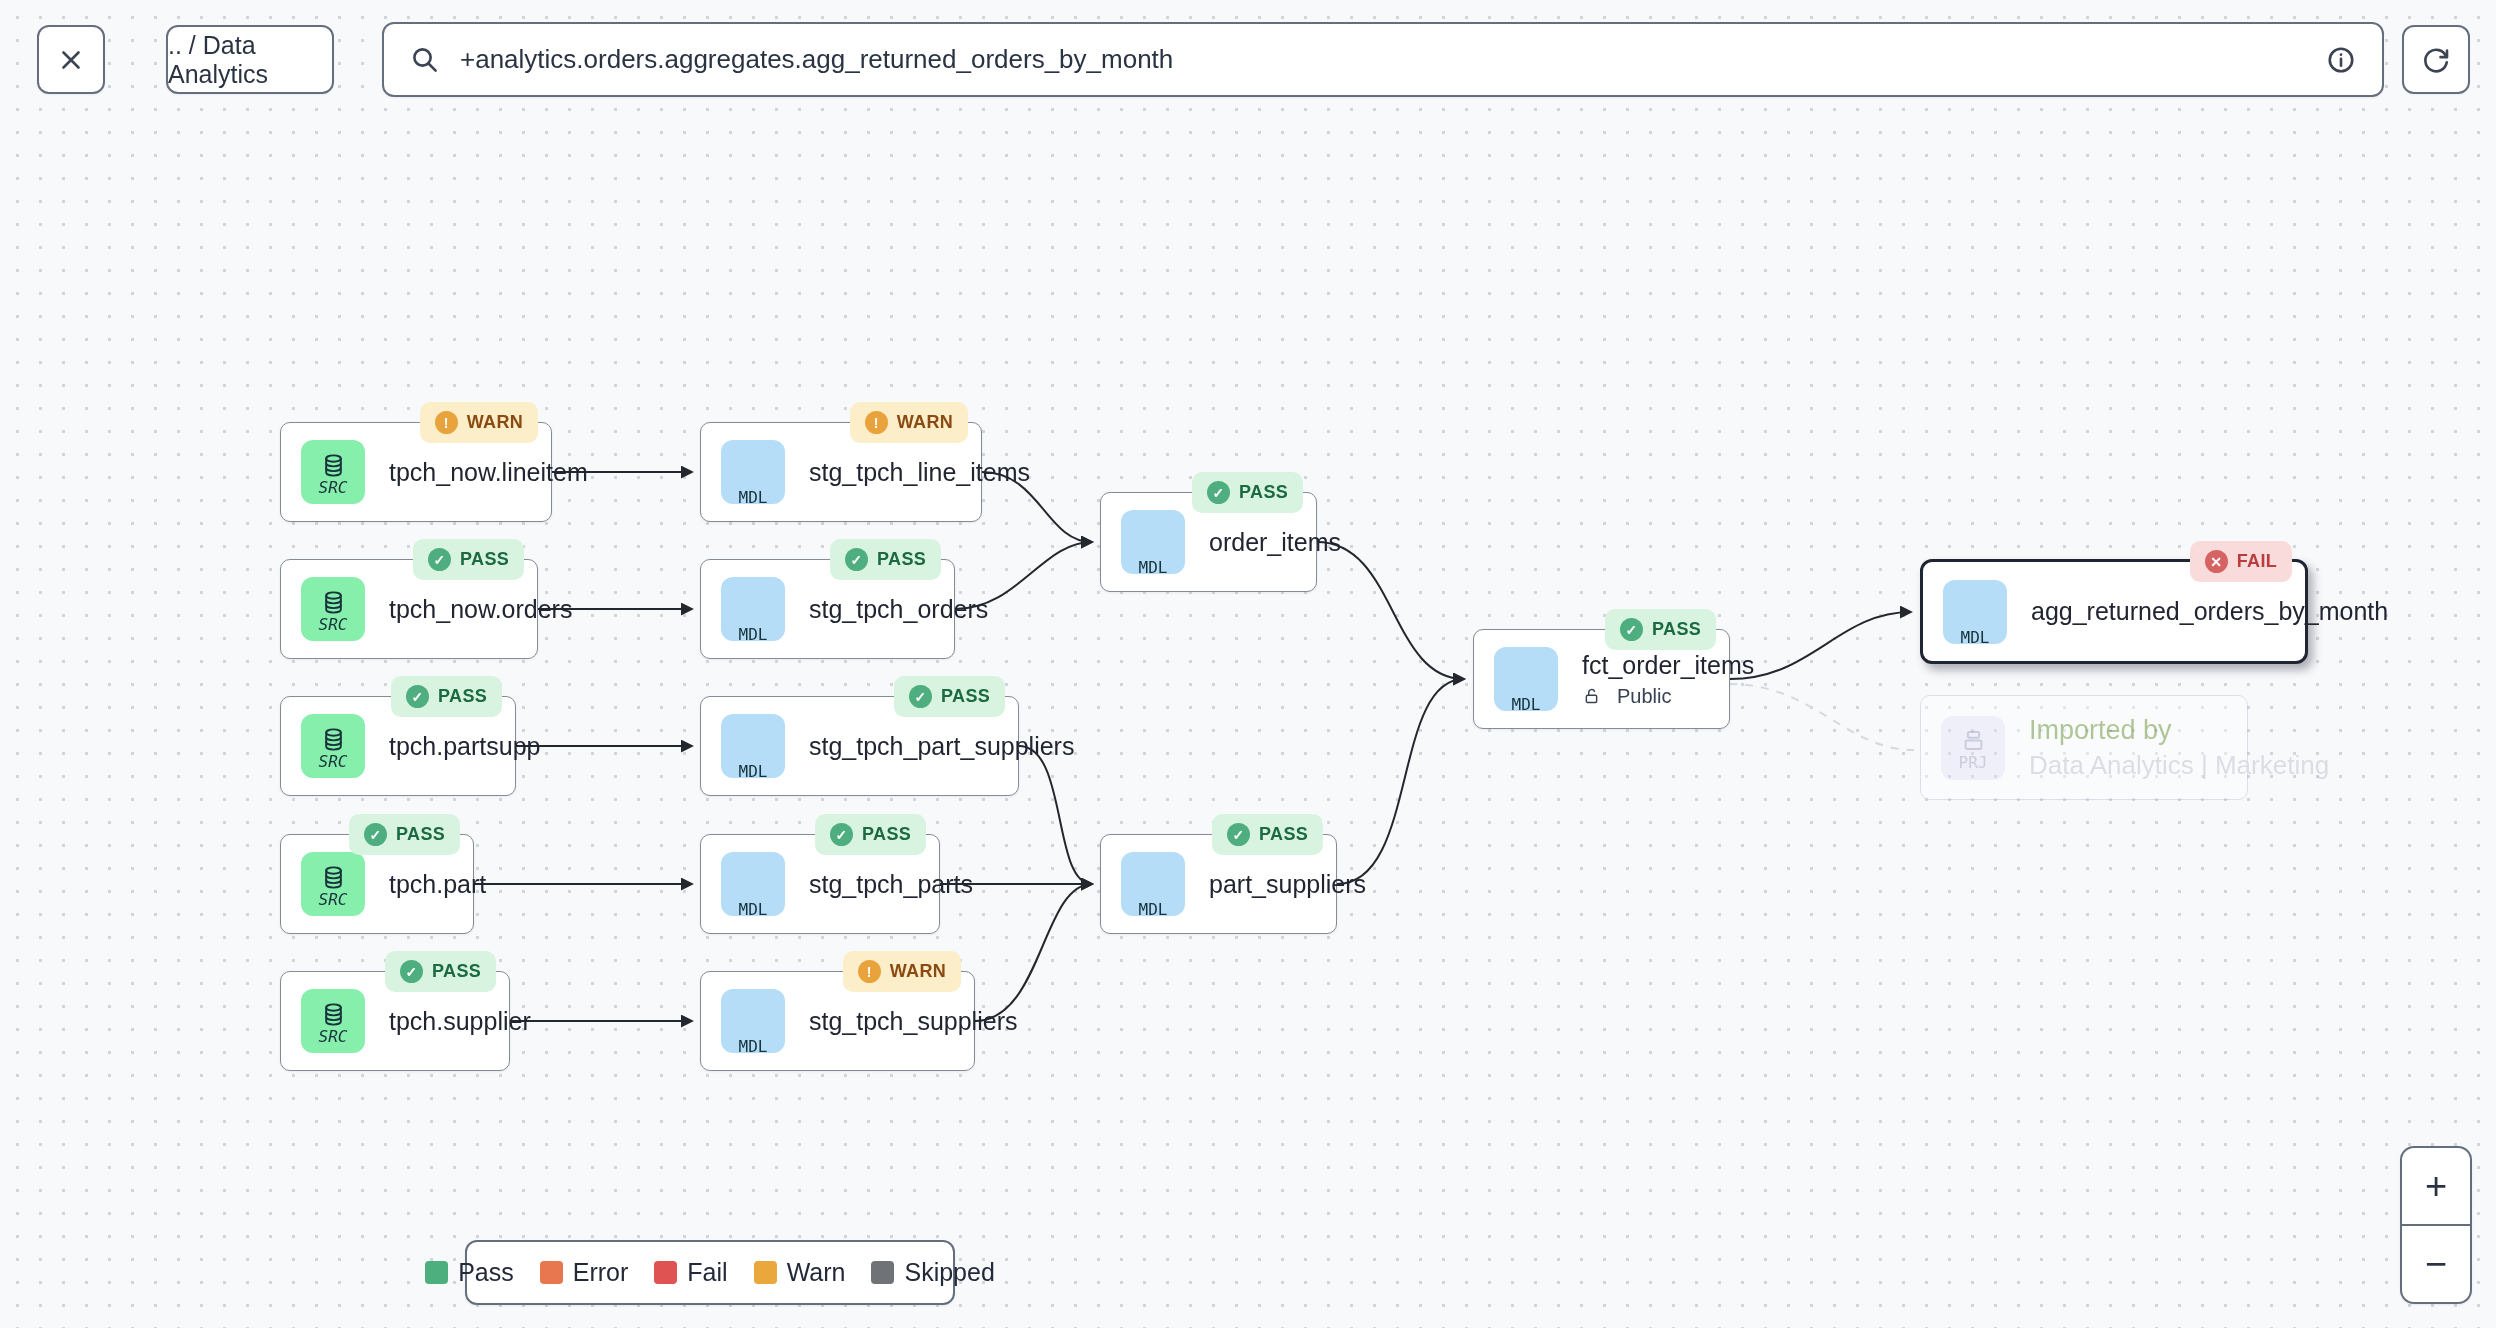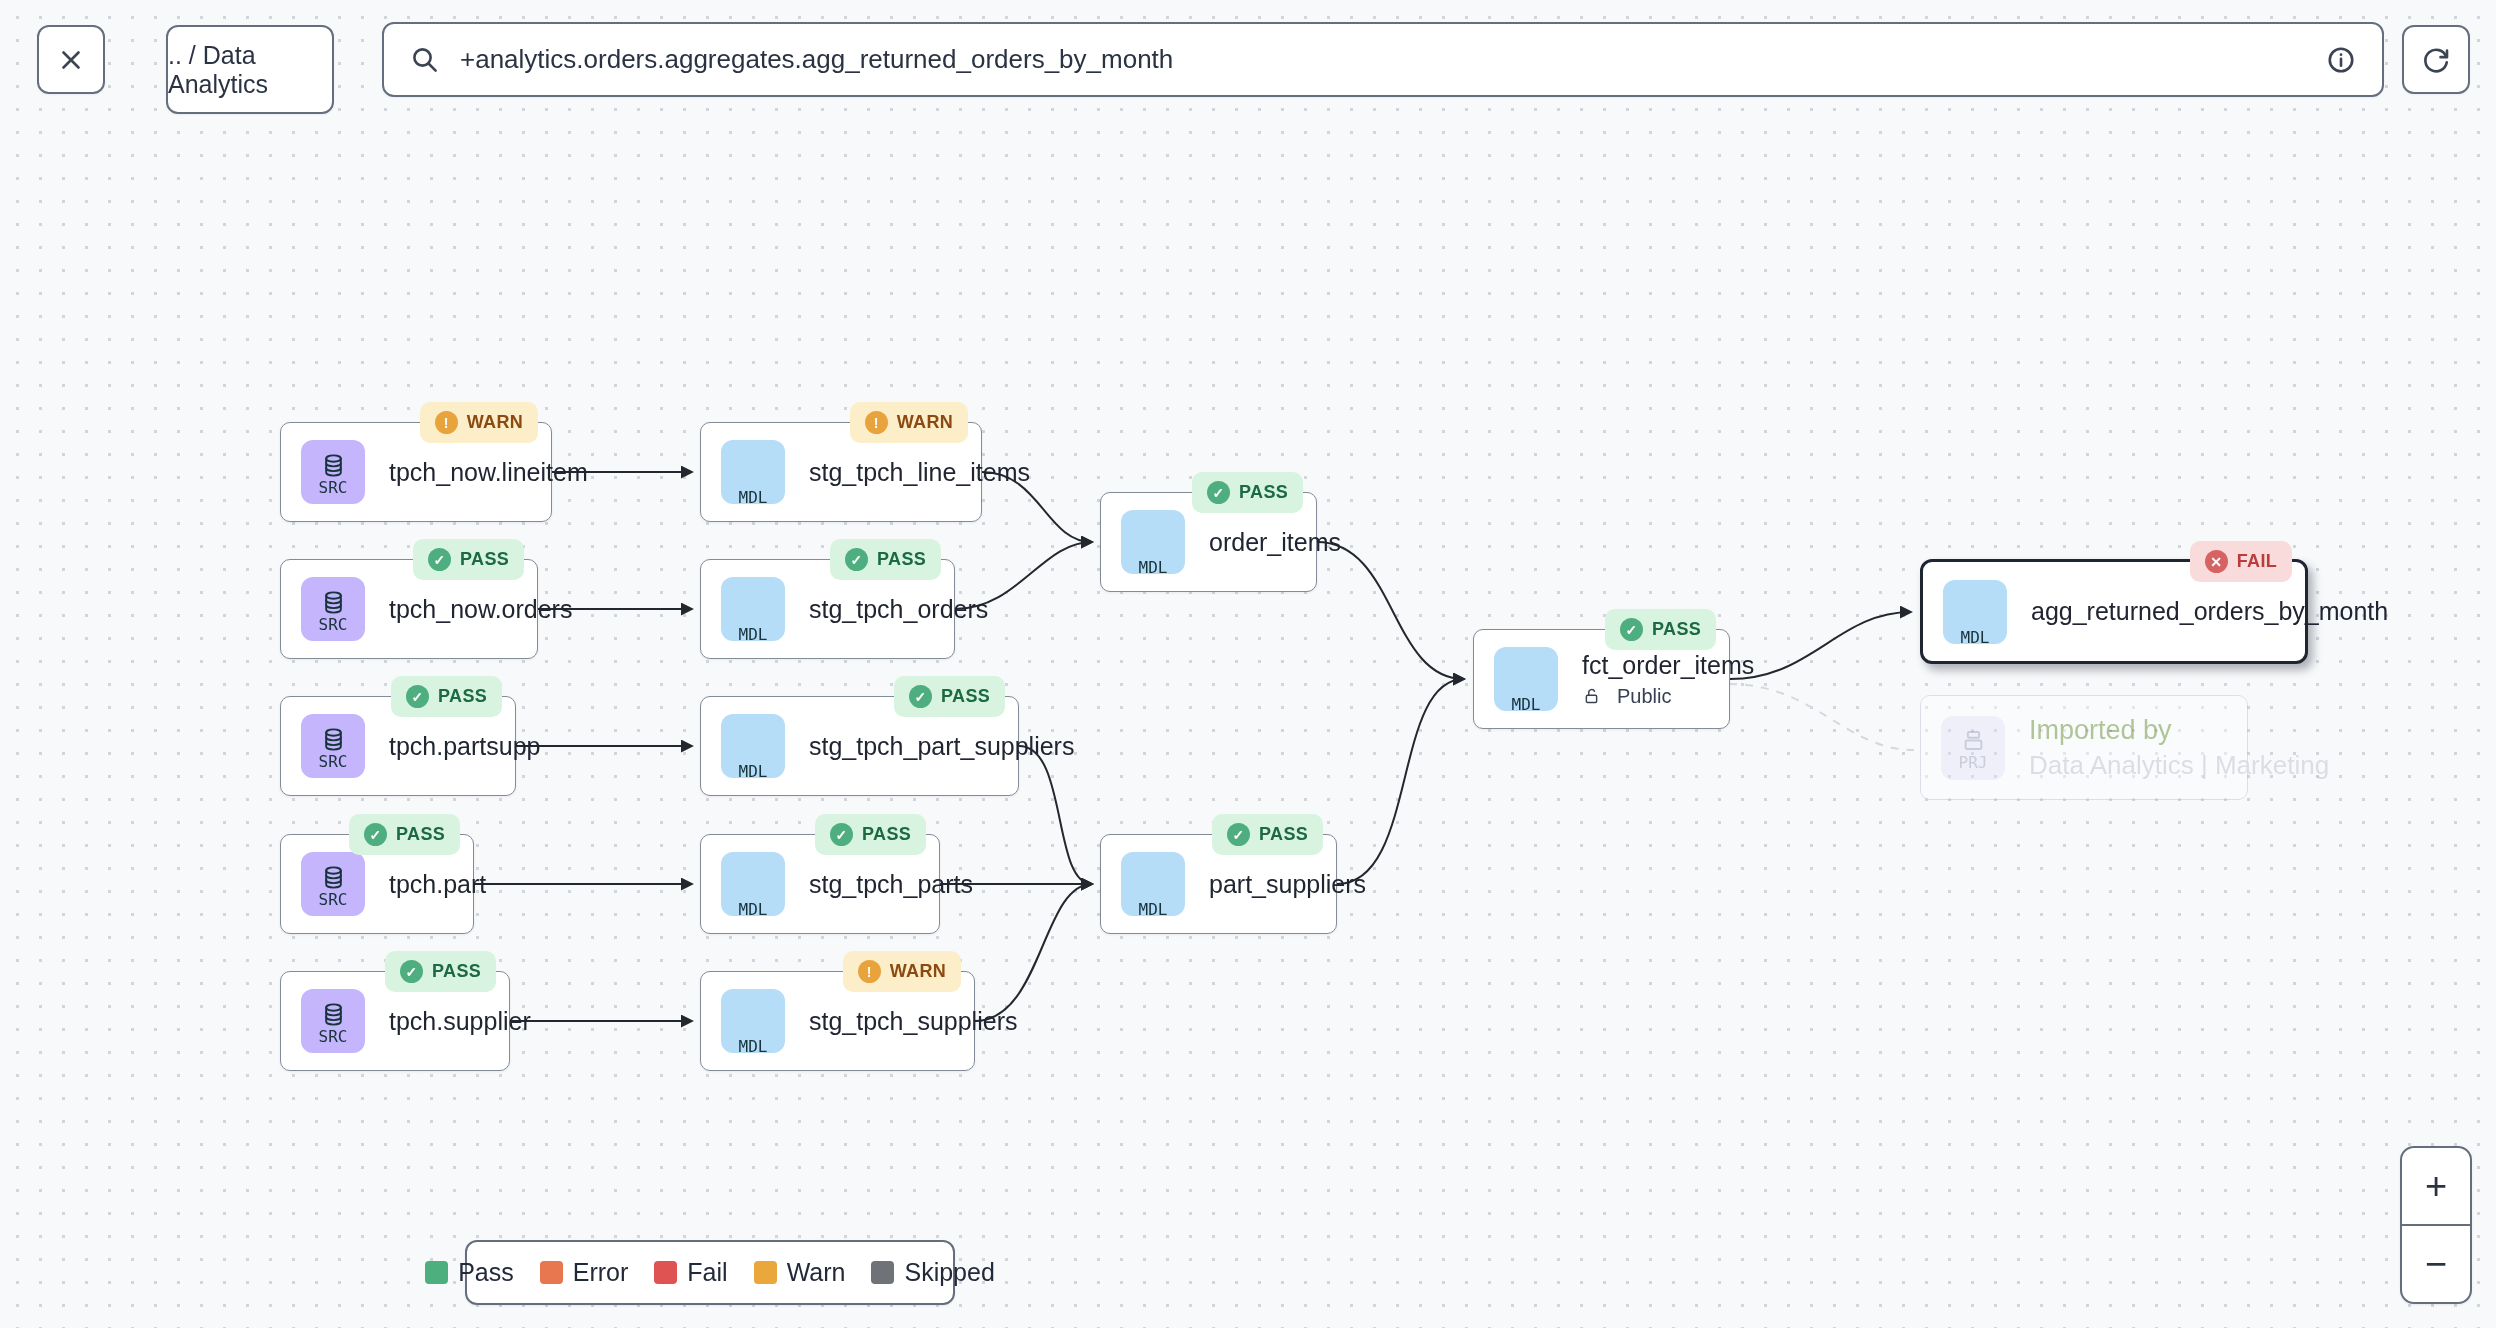--- a/index.html
+++ b/index.html
@@ -13,21 +13,21 @@
   }
   svg.defs { position:absolute; width:0; height:0; }
 
   
   .tb-btn {
     position:absolute; background:#fff; border:2px solid #646e7d; border-radius:12px;
     display:flex; align-items:center; justify-content:center; color:#2a3342;
     box-shadow:0 1px 2px rgba(30,37,51,.06); cursor:pointer;
   }
   .close-btn   { left:37px;  top:25px; width:68px;  height:69px; }
-  .crumb-btn   { left:166px; top:25px; width:168px; height:89px; font-size:25px; }
+  .crumb-btn   { left:166px; top:25px; width:168px; height:69px; font-size:25px; }
   .search-bar  { left:382px; top:22px; width:2002px; height:75px; justify-content:flex-start; padding:0 26px; gap:20px; }
   .search-bar .sv { font-size:26px; flex:1 1 auto; text-align:left; white-space:nowrap; overflow:hidden; }
   .refresh-btn { left:2402px; top:25px; width:68px; height:69px; }
   .icon24 { width:30px; height:30px; stroke:#3c4454; stroke-width:2.1; fill:none;
     stroke-linecap:round; stroke-linejoin:round; flex:0 0 auto; }
 
   
   .edges { position:absolute; left:0; top:0; z-index:1; }
   .edge  { stroke:#23272e; stroke-width:2; fill:none; }
   .edge.ghost { stroke:#d6d8e0; stroke-dasharray:8 8; }
@@ -40,21 +40,21 @@
     box-shadow:0 1px 3px rgba(30,37,51,.07); cursor:pointer;
   }
   .node.selected { border:3.5px solid #1f2533; border-radius:12px;
     box-shadow:5px 6px 10px rgba(31,37,51,.35); }
   .node.ghost-node { opacity:.42; border-color:#b9bdd0; box-shadow:none; }
   .ntype {
     width:64px; height:64px; border-radius:12px; flex:0 0 auto;
     display:flex; flex-direction:column; align-items:center; justify-content:center;
     color:#17333b; padding-top:4px;
   }
-  .ntype.src { background:#c4b5fd; }
+  .ntype.src { background:#86efac;font-style:italic; }
   .ntype.mdl { background:#b5ddf8;gap:48px; }
   .ntype.prj { background:#e2e2f8; color:#8b90b3; }
   .nglyph { width:27px; height:27px; stroke:currentColor; fill:none;
     stroke-width:1.7; stroke-linecap:round; stroke-linejoin:round; }
   .ntlabel { font-family:"DejaVu Sans Mono", monospace; font-size:16px; line-height:18px; }
   .nlabel { font-size:25px; color:#202531; white-space:nowrap; }
   .nsub { display:flex; align-items:center; gap:16px; font-size:20px; color:#374151; margin-top:5px; }
   .nsub .lock { width:19px; height:19px; stroke:#374151; stroke-width:1.8; fill:none; stroke-linecap:round; }
   .ghost-title { font-size:27px; color:#4d7c0f; }
   .ghost-sub { font-size:26px; color:#b4b8c6; margin-top:4px; white-space:nowrap; }

